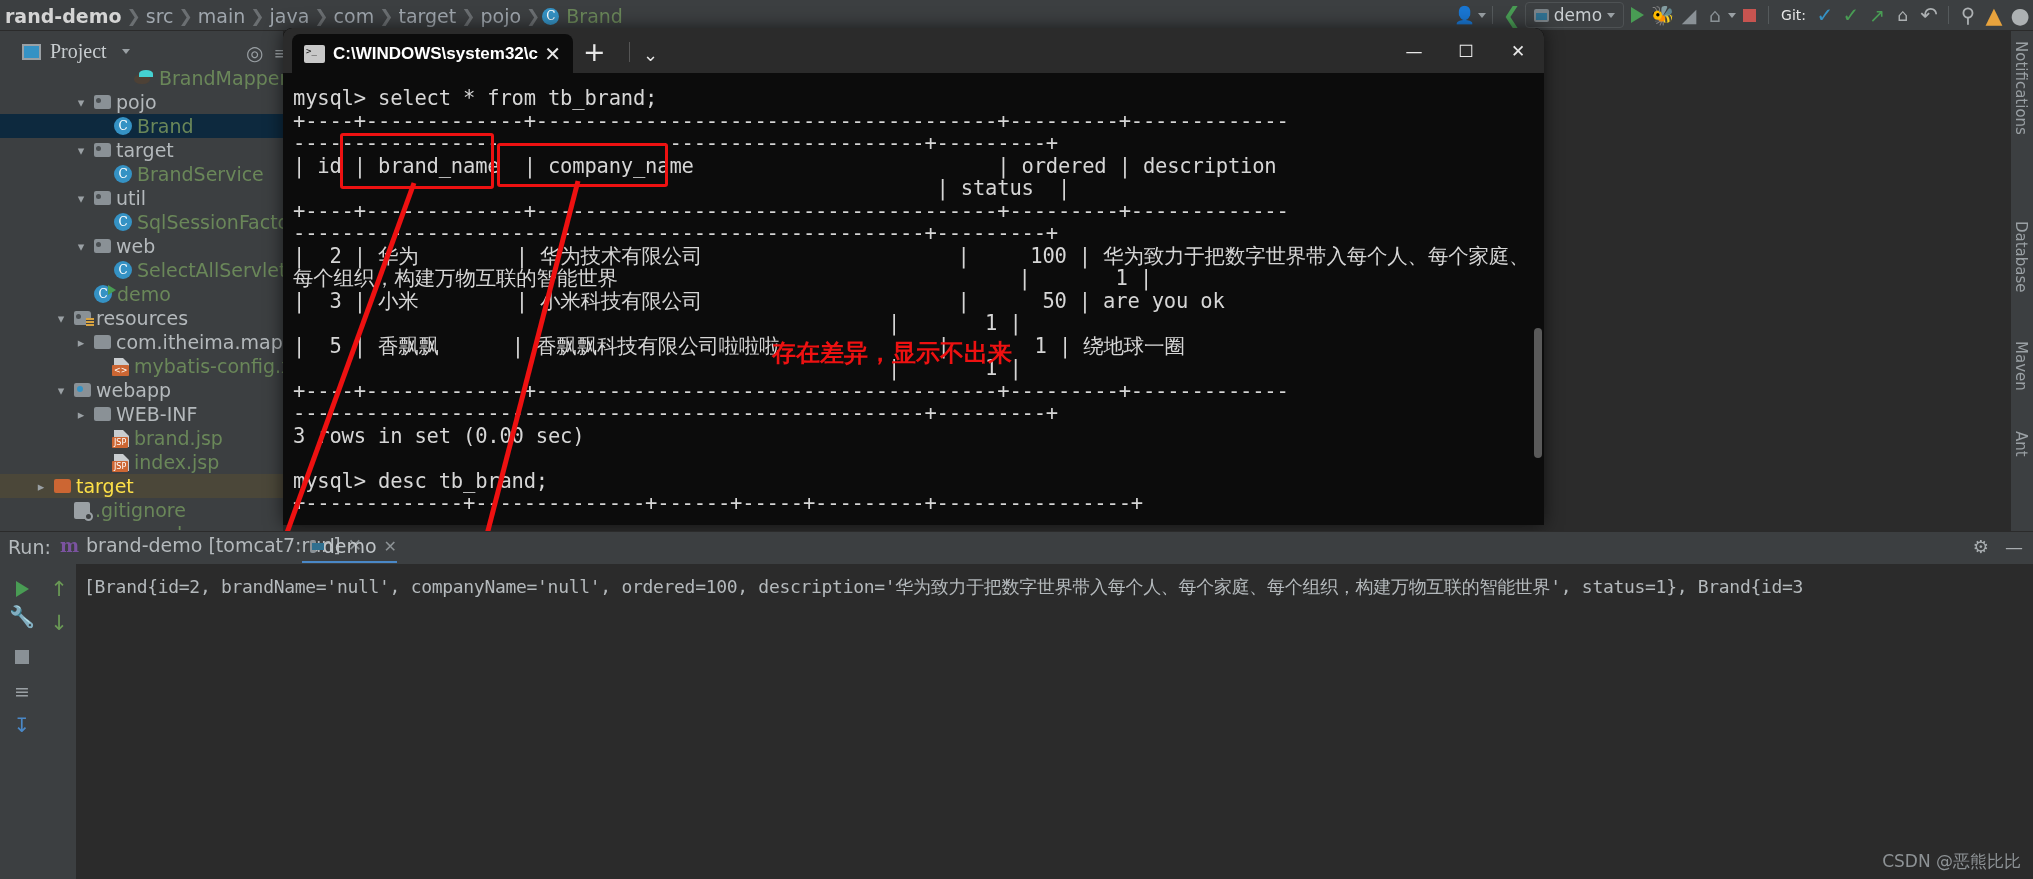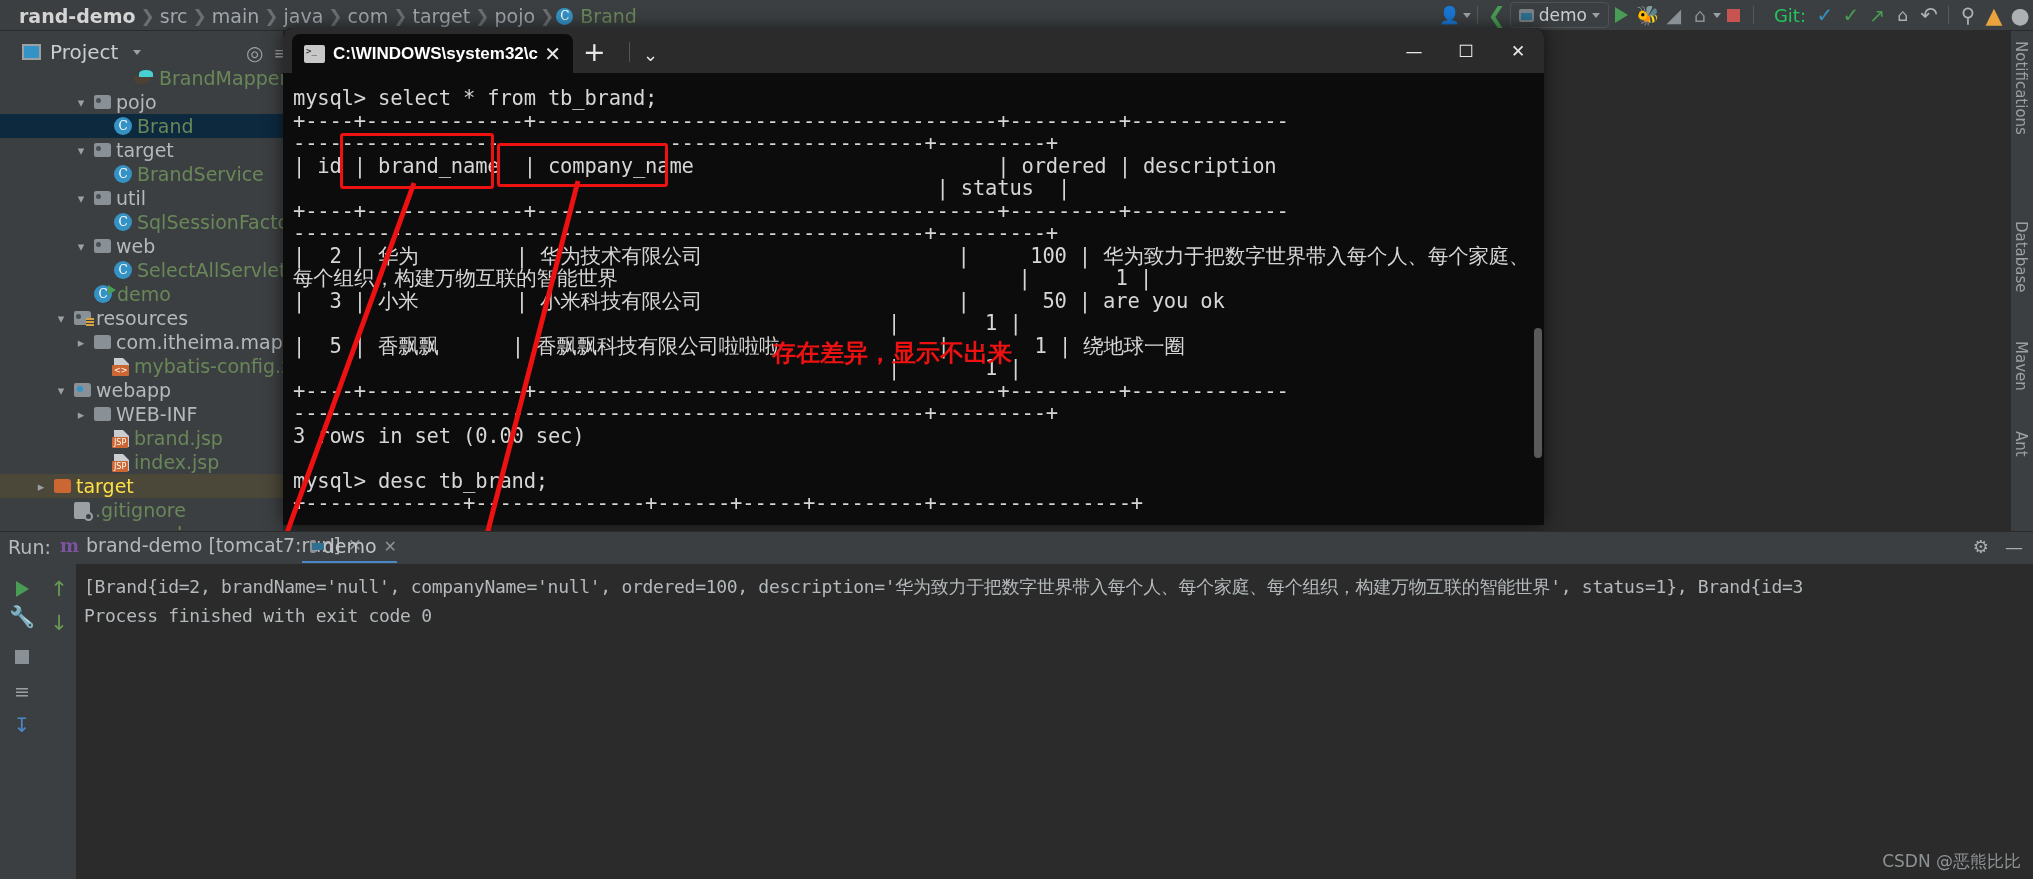--- a/index.html
+++ b/index.html
@@ -11,21 +11,21 @@
     position:relative;
   }
   .abs{position:absolute;}
 
   
   #topbar{left:0;top:0;width:2033px;height:30px;background:#3c3f41;
           border-bottom:1px solid #2b2b2b;}
   #breadcrumb{left:0;top:2px;height:28px;display:flex;align-items:center;
               padding-left:2px;}
   #breadcrumb .crumb{color:#9fa6ad;font-size:19px;padding:0 3px;white-space:nowrap;}
-  #breadcrumb .crumb.first{color:#d4d4d4;font-weight:bold;margin-left:14px;}
+  #breadcrumb .crumb.first{color:#d4d4d4;font-weight:bold;}
   #breadcrumb .crumb.leaf{color:#6a8759;}
   #breadcrumb .sep{color:#6b6f72;font-size:17px;padding:0 2px;}
   .cls-badge{display:inline-block;width:17px;height:17px;border-radius:50%;
      background:#3592c4;color:#fff;font-size:12px;line-height:17px;text-align:center;
      margin-right:4px;vertical-align:-3px;font-family:"DejaVu Serif",serif;}
 
   
   #toolbar-right{right:0;top:0;height:30px;display:flex;align-items:center;gap:0px;}
   .tb-ico{width:26px;height:26px;display:flex;align-items:center;justify-content:center;
           color:#adb1b3;font-size:17px;}
@@ -33,26 +33,26 @@
   .runcfg{display:flex;align-items:center;gap:5px;border:1px solid #4e5254;
       border-radius:4px;padding:1px 8px;height:22px;color:#c8cdd0;font-size:17px;}
   .runcfg .sq{width:15px;height:13px;background:#7a8287;border-radius:2px;position:relative;}
   .runcfg .sq:after{content:"";position:absolute;left:2px;top:4px;width:11px;height:7px;
        background:#2f6f8f;}
   .tri-green{width:0;height:0;border-left:13px solid #499c54;
       border-top:8px solid transparent;border-bottom:8px solid transparent;}
   .stop-red{width:13px;height:13px;background:#c75450;}
   .caret{width:0;height:0;border-top:5px solid #9aa0a4;border-left:4px solid transparent;
          border-right:4px solid transparent;}
-  .git-label{color:#22c55e;font-size:18px;padding:0 6px;margin-left:8px;}
+  .git-label{color:#e5e5e5;font-size:14px;padding:0 6px;}
   .chk{font-size:20px;font-weight:bold;}
 
   
   #proj-header{left:0;top:31px;width:283px;height:36px;}
-  #proj-title{left:22px;top:40px;display:flex;align-items:center;gap:9px;}
+  #proj-title{left:22px;top:40px;display:flex;align-items:center;gap:9px;font-family:Liberation Serif, serif;}
   .proj-ico{width:19px;height:16px;border:2px solid #9aa0a4;background:#3592c4;
             box-sizing:border-box;}
   #proj-title .label{color:#c8cdd0;font-size:20px;}
   #proj-hdr-icons{left:246px;top:41px;display:flex;gap:10px;align-items:center;}
   .hdr-ico{color:#9aa0a4;font-size:17px;}
 
   #tree{left:0;top:66px;width:283px;height:464px;overflow:hidden;}
   .trow{height:24px;display:flex;align-items:center;white-space:nowrap;font-size:19px;}
   .arrow{width:14px;text-align:center;color:#9aa0a4;font-size:13px;flex:none;}
   .tlabel{margin-left:5px;}
@@ -448,14 +448,14 @@
   <span class="gbtn" style="left:42px;top:8px;color:#6a9955;font-size:21px;">↑</span>
   <span class="gbtn" style="left:42px;top:42px;color:#6a9955;font-size:21px;">↓</span>
   <span class="gbtn" style="left:5px;top:76px;">
       <span style="width:14px;height:14px;background:#8a9196;display:block;"></span>
     </span>
   <span class="gbtn" style="left:5px;top:36px;color:#4a88c7;font-size:21px;">🔧</span>
   <span class="gbtn" style="left:5px;top:110px;color:#9aa0a4;font-size:19px;">≡</span>
   <span class="gbtn" style="left:5px;top:144px;color:#4a88c7;font-size:20px;">↧</span>
 </div>
 
-<div class="abs" id="console"><div>[Brand{id=2, brandName='null', companyName='null', ordered=100, description='华为致力于把数字世界带入每个人、每个家庭、每个组织，构建万物互联的智能世界', status=1}, Brand{id=3</div><div></div><div>Process finished with exit code 0</div></div>
+<div class="abs" id="console"><div>[Brand{id=2, brandName='null', companyName='null', ordered=100, description='华为致力于把数字世界带入每个人、每个家庭、每个组织，构建万物互联的智能世界', status=1}, Brand{id=3</div><div></div></div>
 <div class="abs" id="watermark">CSDN @恶熊比比</div>
 
 </body></html>

